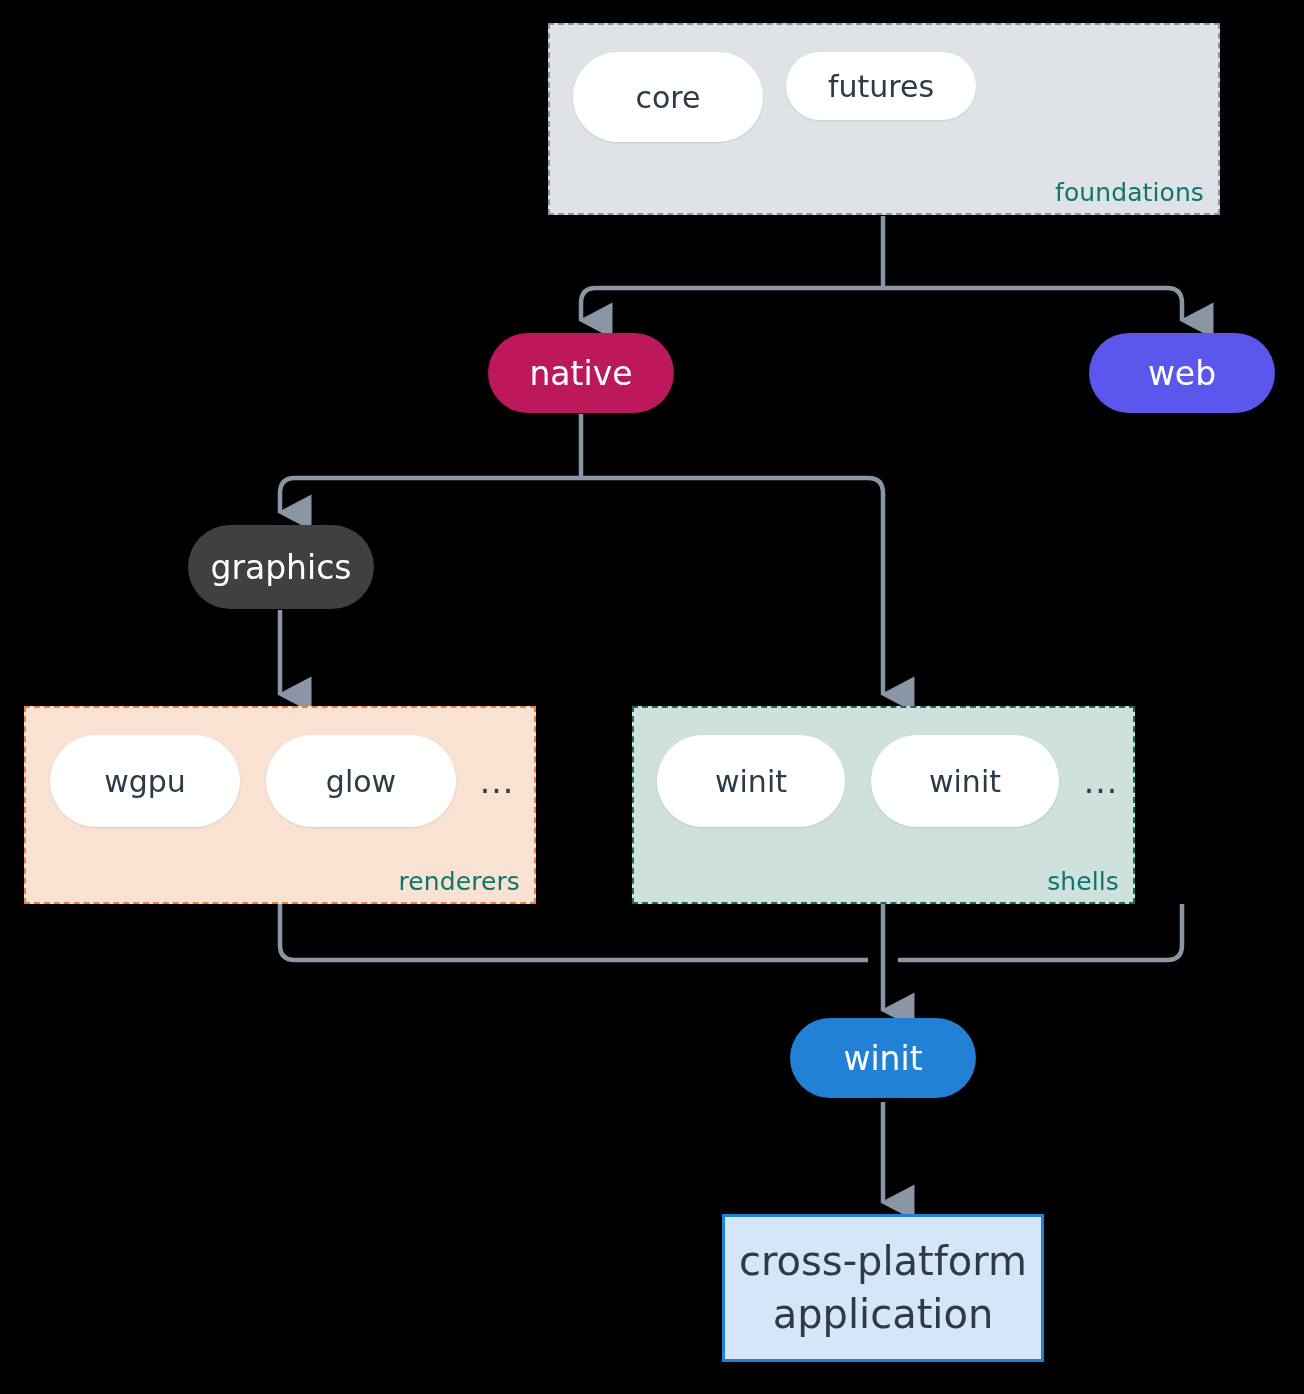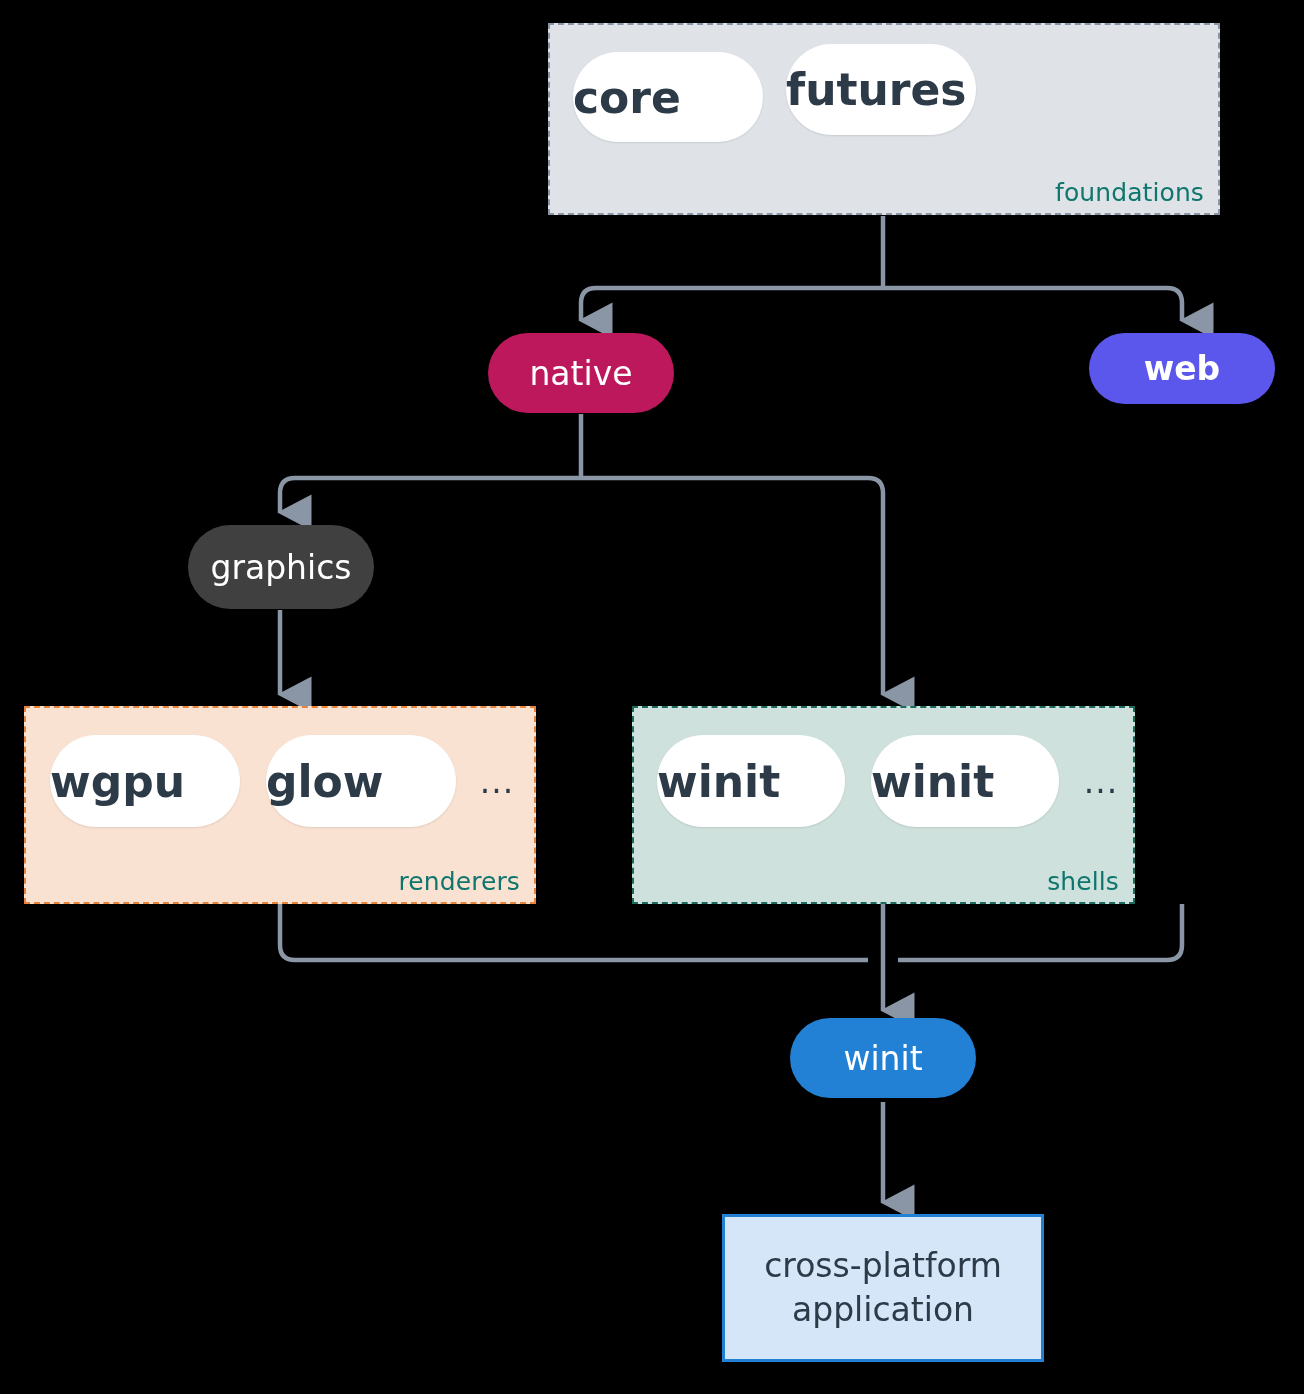--- a/index.html
+++ b/index.html
@@ -38,44 +38,44 @@
     letter-spacing: 0.1px;
     white-space: nowrap;
   }
   .pill-white {
     position: absolute;
     box-sizing: border-box;
     background: #ffffff;
     border-radius: 999px;
     display: flex;
     align-items: center;
+    justify-content: center;
     color: #2d3a47;
-    font-size: 44px;
+    font-size: 30px;
     box-shadow: 0 1px 2px rgba(0,0,0,0.10);
-    font-weight: bold;
   }
   .node-pill {
     position: absolute;
     box-sizing: border-box;
     border-radius: 999px;
     display: flex;
     align-items: center;
     justify-content: center;
     color: #ffffff;
     font-size: 33px;
   }
   .rect-node {
     position: absolute;
     box-sizing: border-box;
     display: flex;
     align-items: center;
     justify-content: center;
     text-align: center;
     line-height: 1.32;
-    font-size: 33px;
+    font-size: 40px;
     color: #2d3a47;
     border-width: 3px;
     border-style: solid;
   }
   .ellipsis {
     position: absolute;
     font-size: 33px;
     color: #2d3a47;
     display: flex;
     align-items: center;
@@ -114,28 +114,28 @@
       <path d="M883,1102 L883,1202" marker-end="url(#arrow)"></path>
     </g>
   </svg>
 
   <div class="group-box" style="left:548px; top:23px; width:672px; height:192px; background:#dfe3e7; border-color:#8a96a5;">
     <div class="group-label">foundations</div>
   </div>
   <div class="pill-white" style="left:573px; top:52px; width:190px; height:90px;">
     <span>core</span>
   </div>
-  <div class="pill-white" style="left:786px; top:44px; width:190px; height:91px;">
+  <div class="pill-white" style="left:786px; top:52px; width:190px; height:68px;">
     <span>futures</span>
   </div>
 
   <div class="node-pill" style="left:488px; top:333px; width:186px; height:80px; background:#be185d;">
     <span>native</span>
   </div>
-  <div class="node-pill" style="left:1089px; top:333px; width:186px; height:71px; background:#5b57ec;font-weight:bold;">
+  <div class="node-pill" style="left:1089px; top:333px; width:186px; height:80px; background:#5b57ec;">
     <span>web</span>
   </div>
 
   <div class="node-pill" style="left:188px; top:525px; width:186px; height:84px; background:#404040;">
     <span>graphics</span>
   </div>
 
   <div class="group-box" style="left:24px; top:706px; width:512px; height:198px; background:#fae2d2; border-color:#e8833a;">
     <div class="group-label">renderers</div>
   </div>

